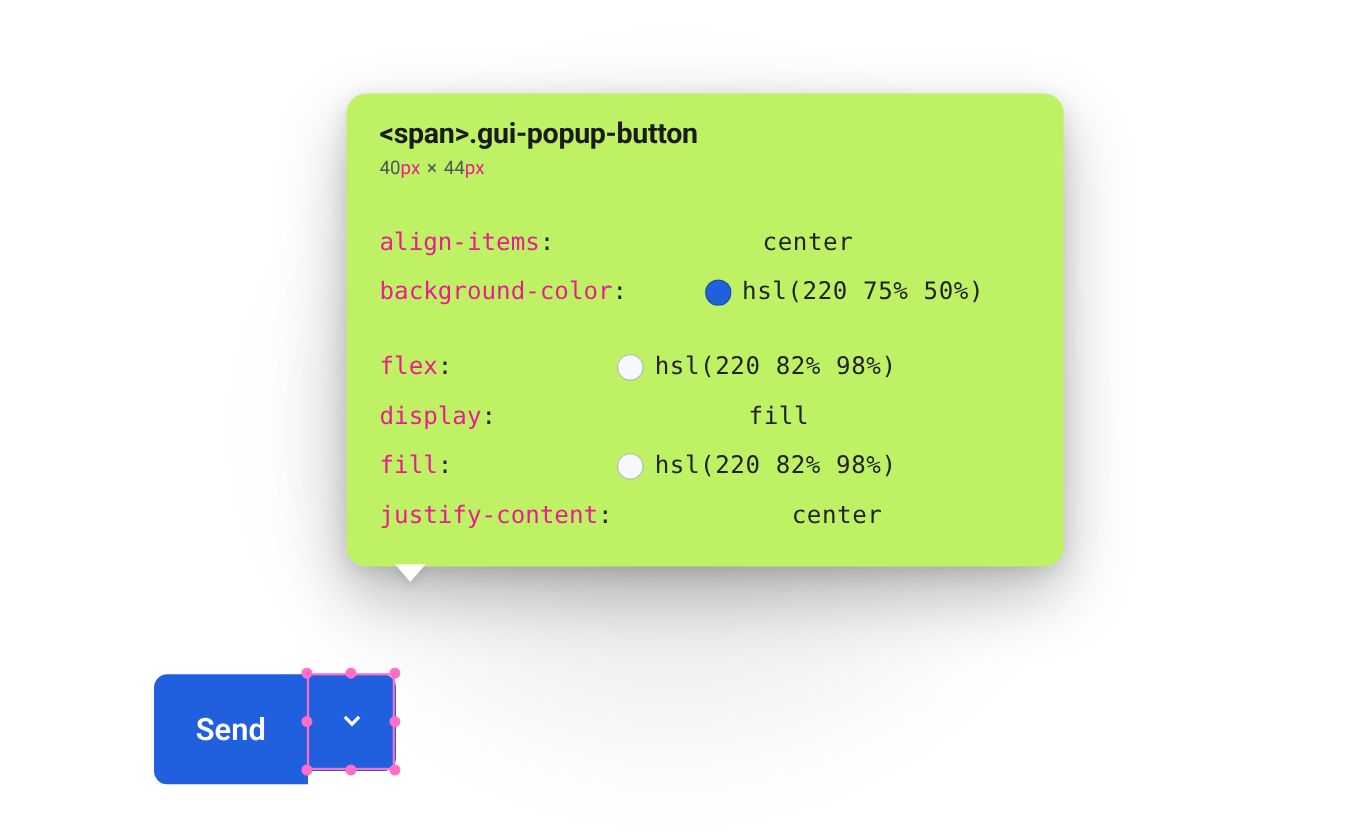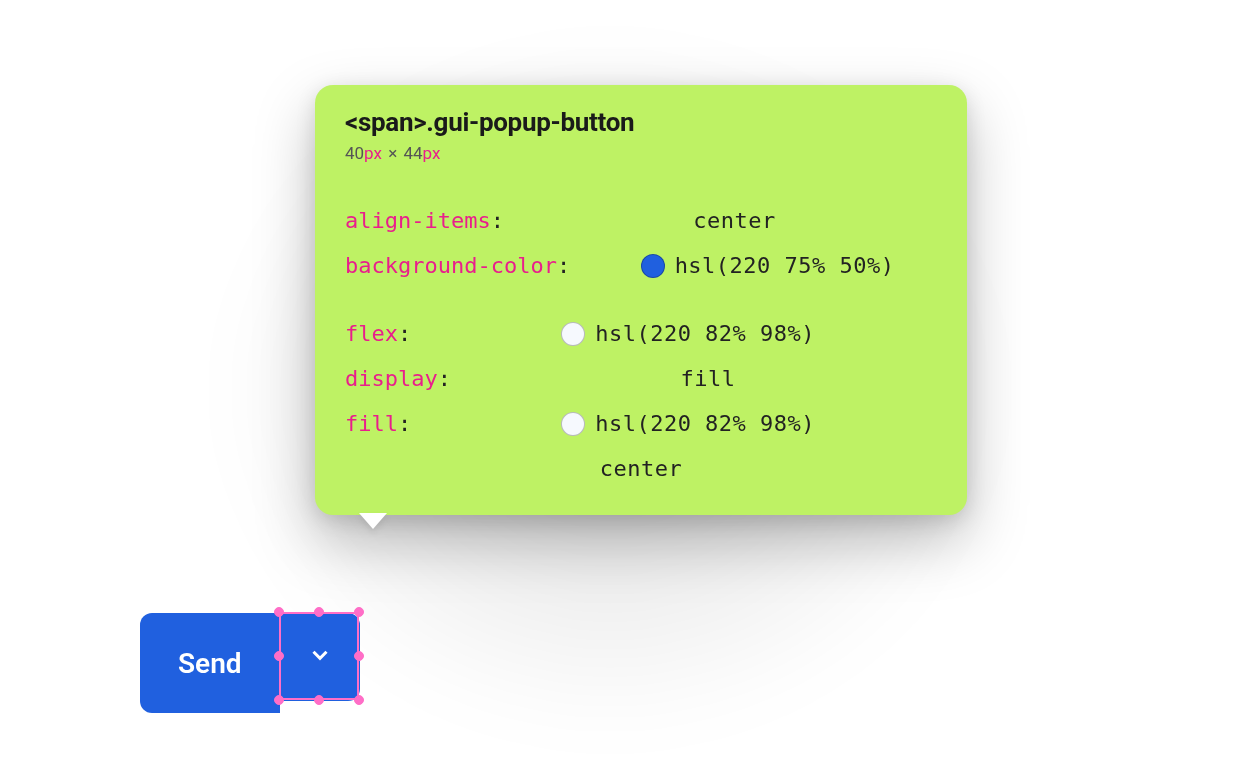--- a/index.html
+++ b/index.html
@@ -227,20 +227,21 @@
         </span>
       </div>
       <div class="prop-row">
         <span><span class="prop-name">fill</span><span class="prop-colon">:</span></span>
         <span class="prop-value-wrap">
           <span class="swatch" style="background: rgb(246, 249, 254);"></span>
           <span class="prop-value">hsl(220 82% 98%)</span>
         </span>
       </div>
       <div class="prop-row">
+        <span><span class="prop-name">justify-content</span><span class="prop-colon">:</span></span>
         <span class="prop-value-wrap">
           <span class="prop-value">center</span>
         </span>
       </div>
     </div>
 </div>
 
 <div class="split-button">
   <div class="send-main">
     <span>Send</span>

